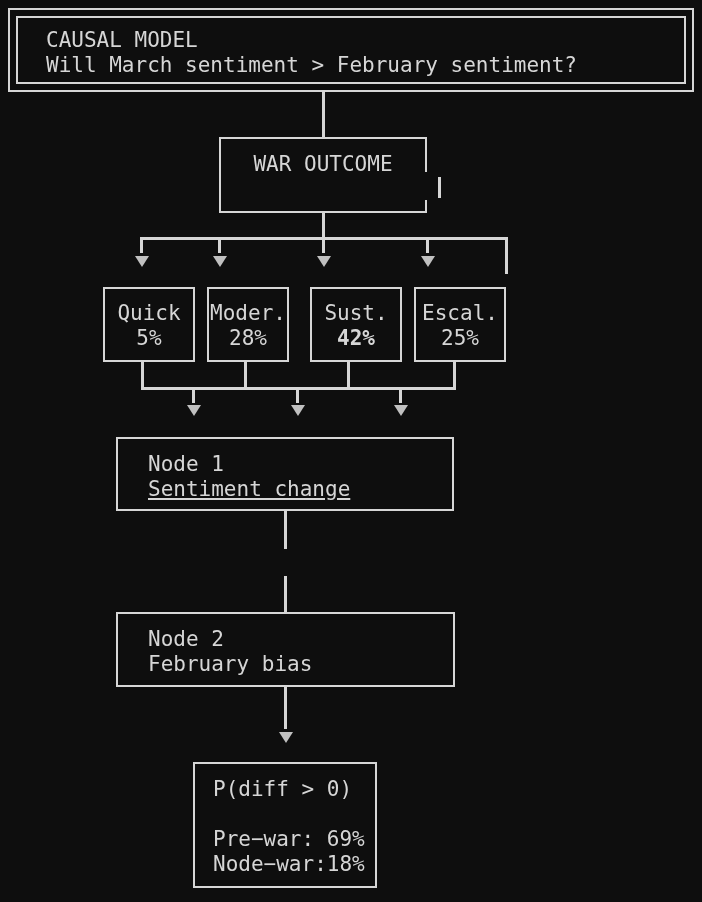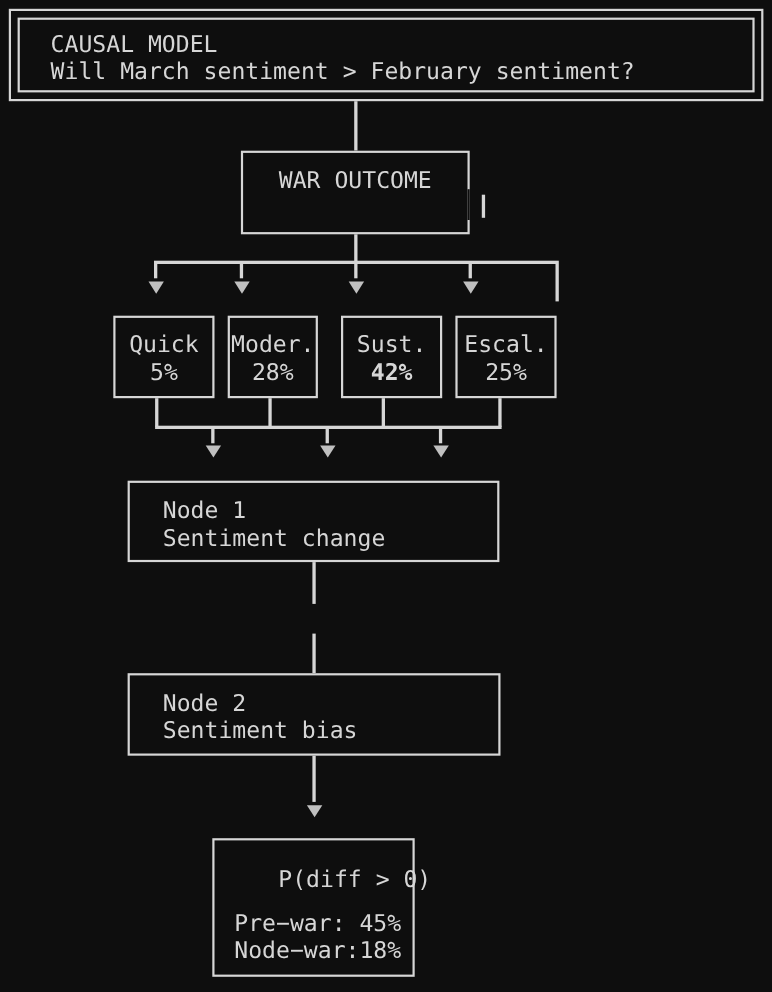--- a/index.html
+++ b/index.html
@@ -80,33 +80,33 @@
   <div class="line" style="left:141px;top:387px;width:315px;height:3px;"></div>
   <div class="line" style="left:192px;top:390px;width:3px;height:13px;"></div>
   <div class="line" style="left:296px;top:390px;width:3px;height:13px;"></div>
   <div class="line" style="left:399px;top:390px;width:3px;height:13px;"></div>
   <div class="arrow" style="left:187px;top:405px;"></div>
   <div class="arrow" style="left:291px;top:405px;"></div>
   <div class="arrow" style="left:394px;top:405px;"></div>
 
   <div class="box" style="left:116px;top:437px;width:338px;height:74px;">
     <div class="txt" style="left:30px;top:13px;">Node 1</div>
-    <div class="txt" style="left:30px;top:38px;">Sentiment change</div>
+    <div class="txt" style="left:30px;top:38px;text-decoration:underline;">Sentiment change</div>
   </div>
 
   <div class="line" style="left:284px;top:511px;width:3px;height:38px;"></div>
   <div class="line" style="left:284px;top:576px;width:3px;height:36px;"></div>
 
   <div class="box" style="left:116px;top:612px;width:339px;height:75px;">
     <div class="txt" style="left:30px;top:13px;">Node 2</div>
-    <div class="txt" style="left:30px;top:38px;">Sentiment bias</div>
+    <div class="txt" style="left:30px;top:38px;">February bias</div>
   </div>
 
   <div class="line" style="left:284px;top:687px;width:3px;height:42px;"></div>
   <div class="arrow" style="left:279px;top:732px;"></div>
 
   <div class="box" style="left:193px;top:762px;width:184px;height:126px;">
-    <div class="txt" style="left:18px;top:23px;margin-left:40px;">P(diff &gt; 0)</div>
-    <div class="txt" style="left:18px;top:63px;">Pre−war: 45%</div>
+    <div class="txt" style="left:18px;top:13px;">P(diff &gt; 0)</div>
+    <div class="txt" style="left:18px;top:63px;">Pre−war: 69%</div>
     <div class="txt" style="left:18px;top:88px;">Node−war:18%</div>
   </div>
 
 </div>
 
 </body></html>

